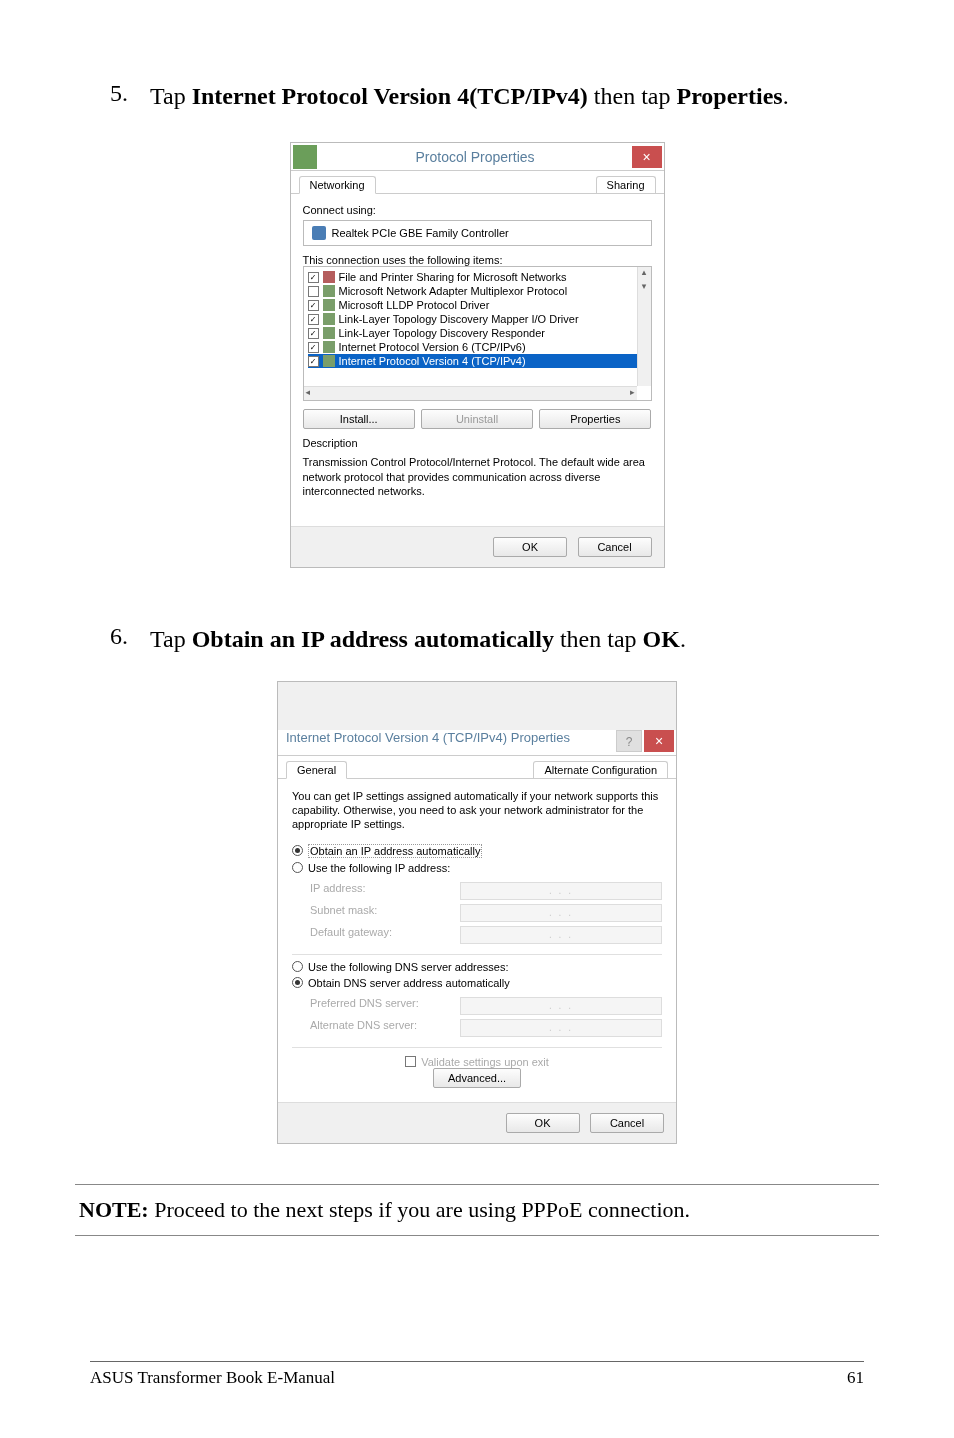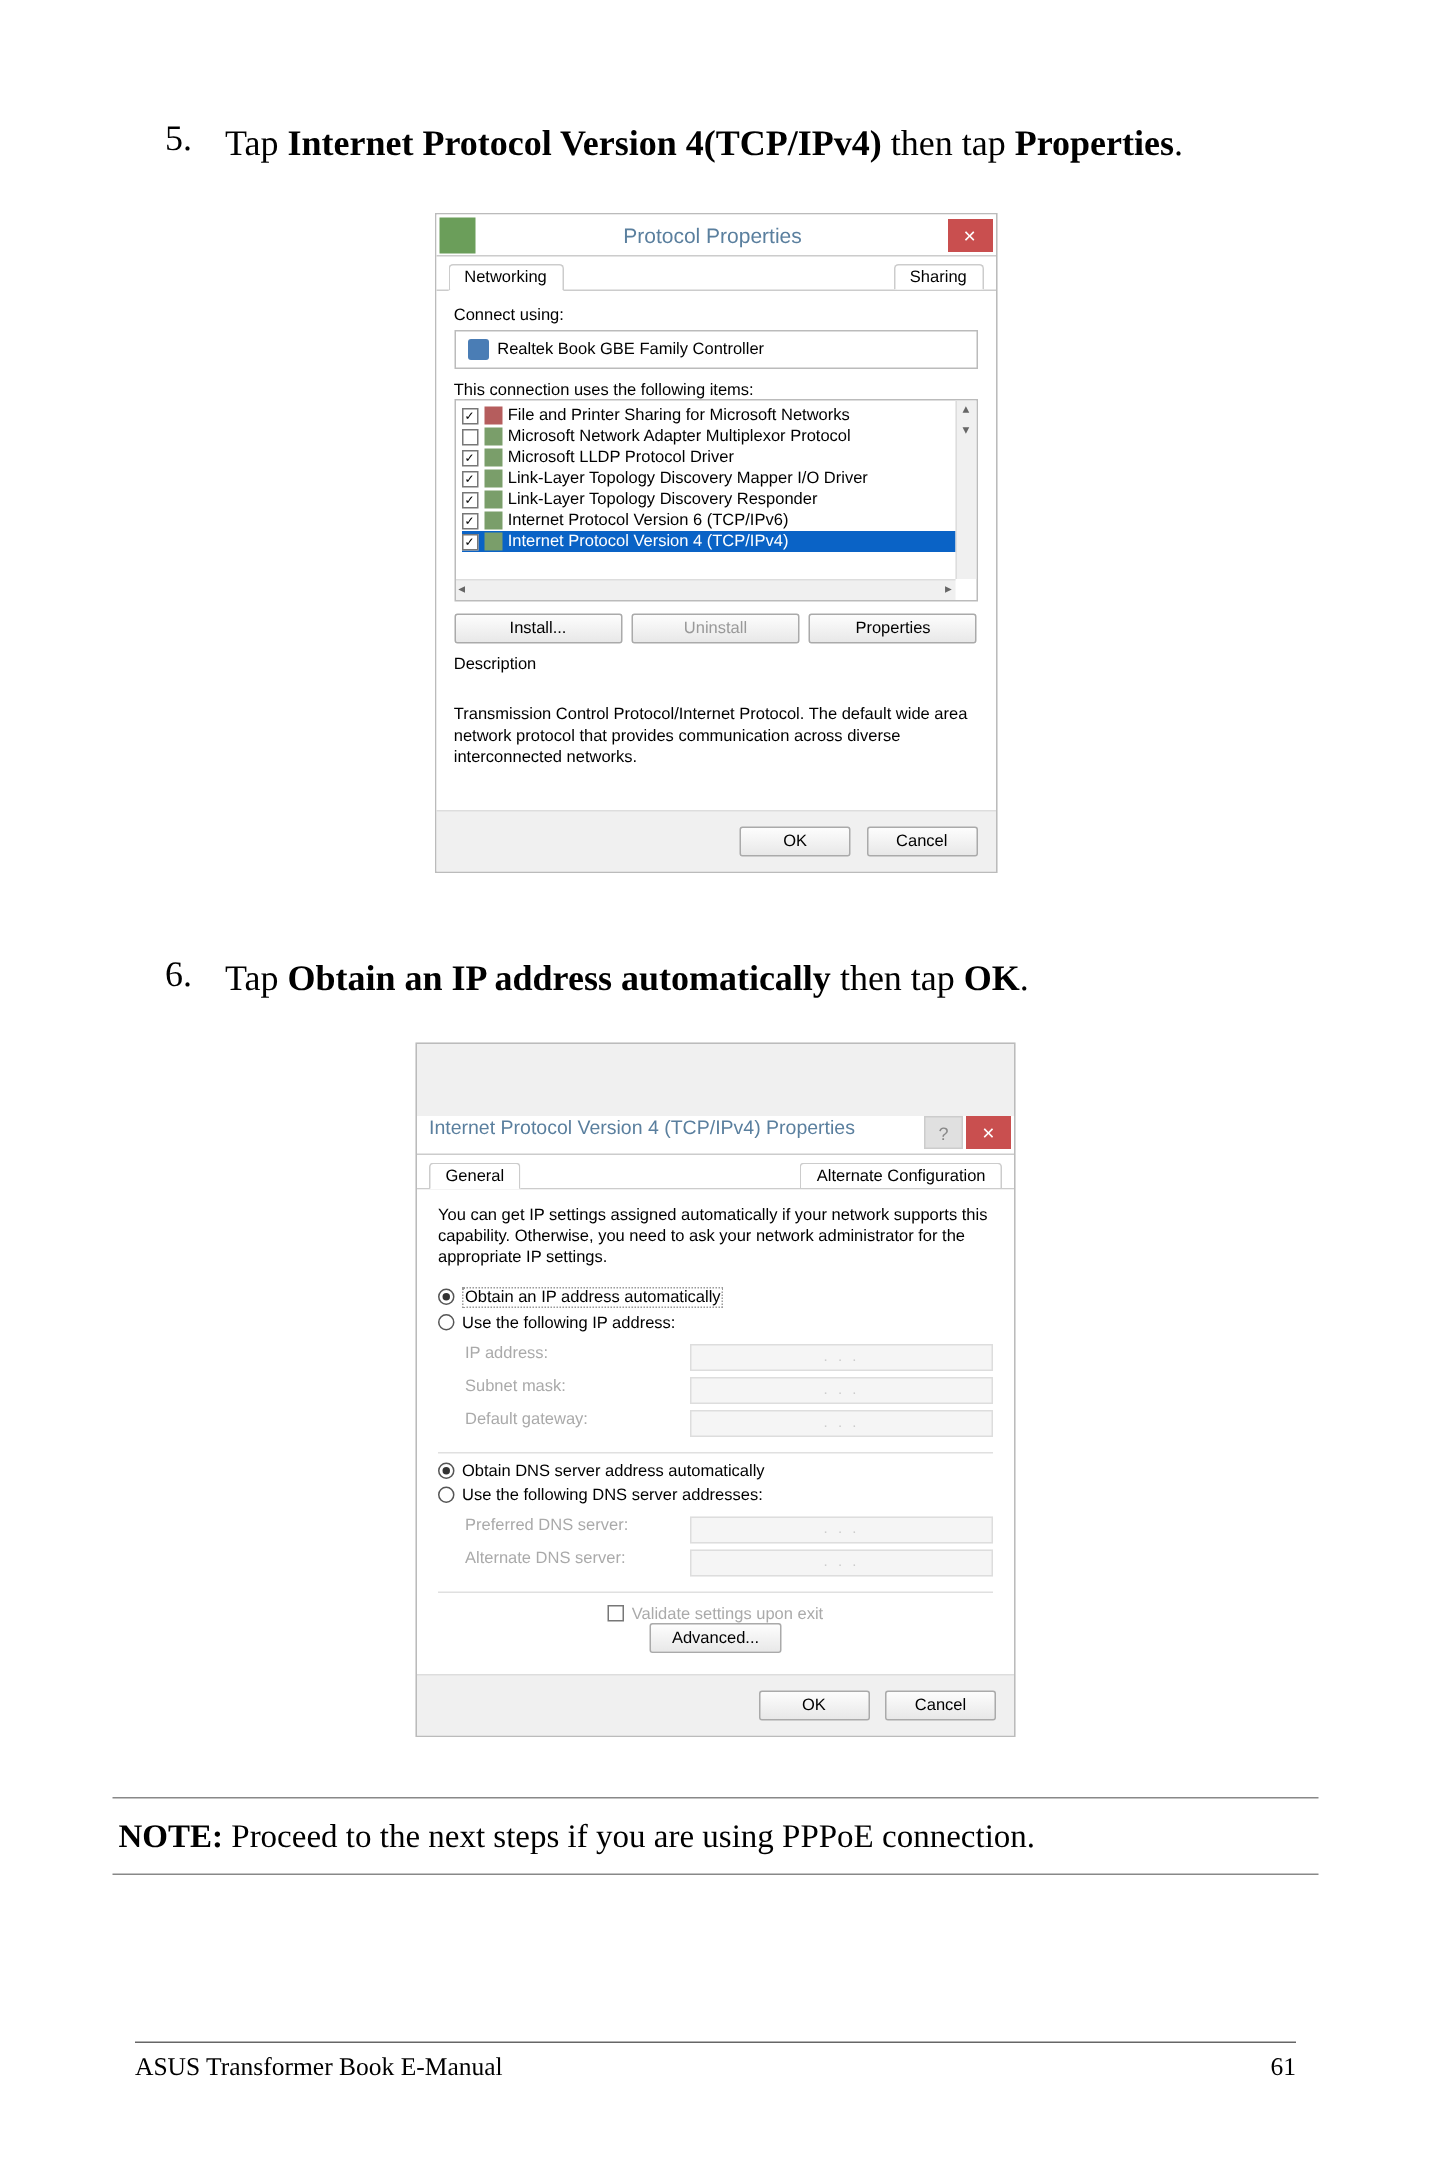--- a/index.html
+++ b/index.html
@@ -165,21 +165,21 @@
       display: flex; justify-content: space-between;
       font-size: 9px; color: #666; padding: 0 2px;
     }
     .three-btns {
       display: flex; gap: 6px; margin-top: 8px;
     }
     .three-btns .btn { flex: 1; text-align: center; }
     .desc-label { margin-top: 8px; }
     .desc-text {
       font-size: 11px;
-      margin-top: 20px;
+      margin-top: 6px;
       margin-bottom: 18px;
       line-height: 1.3;
     }
     .dialog-footer {
       background: #f0f0f0;
       padding: 10px 12px;
       text-align: right;
       border-top: 1px solid #ddd;
     }
     .dialog-footer .btn { width: 74px; margin-left: 6px; }
@@ -311,21 +311,21 @@
       <div class="close">×</div>
     </div>
     <div class="tabs">
       <div class="tab active">Networking</div>
       <div class="tab">Sharing</div>
     </div>
     <div class="dialog-body">
       <div class="connect-label">Connect using:</div>
       <div class="adapter-box">
         <div class="adapter-icon"></div>
-        <span>Realtek Book GBE Family Controller</span>
+        <span>Realtek PCIe GBE Family Controller</span>
       </div>
       <div>This connection uses the following items:</div>
       <div class="items-list">
         <div class="items-inner">
           <div class="item-row">
               <span class="cb checked"></span>
               <span class="proto-icon net"></span>
               <span>File and Printer Sharing for Microsoft Networks</span>
             </div>
           <div class="item-row">
@@ -422,26 +422,26 @@
           </div>
         <div class="field-row">
             <div class="flabel">Default gateway:</div>
             <div class="fval">.   .   .</div>
           </div>
       </div>
 
       <div class="sep-line"></div>
 
       <div class="radio-row">
+        <span class="radio"></span>
+        <span>Use the following DNS server addresses:</span>
+      </div>
+      <div class="radio-row">
         <span class="radio on"></span>
         <span>Obtain DNS server address automatically</span>
-      </div>
-      <div class="radio-row">
-        <span class="radio"></span>
-        <span>Use the following DNS server addresses:</span>
       </div>
       <div class="field-grid">
         <div class="field-row">
             <div class="flabel">Preferred DNS server:</div>
             <div class="fval">.   .   .</div>
           </div>
         <div class="field-row">
             <div class="flabel">Alternate DNS server:</div>
             <div class="fval">.   .   .</div>
           </div>

